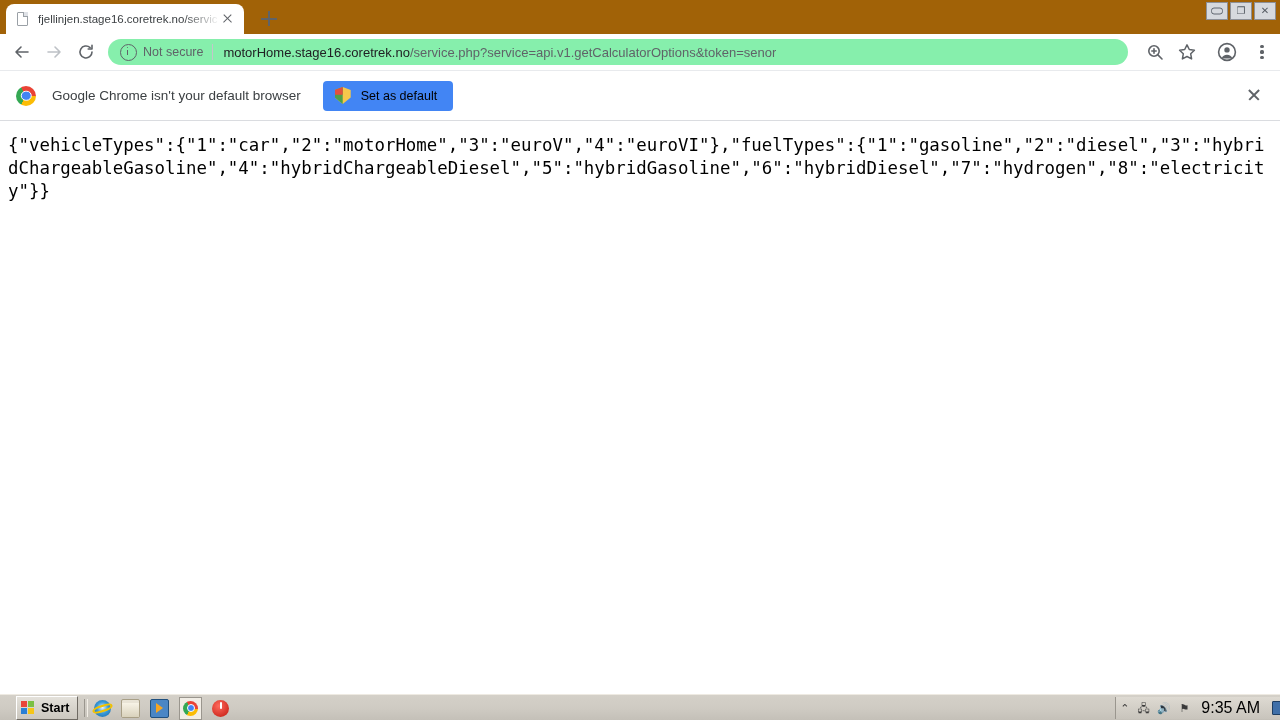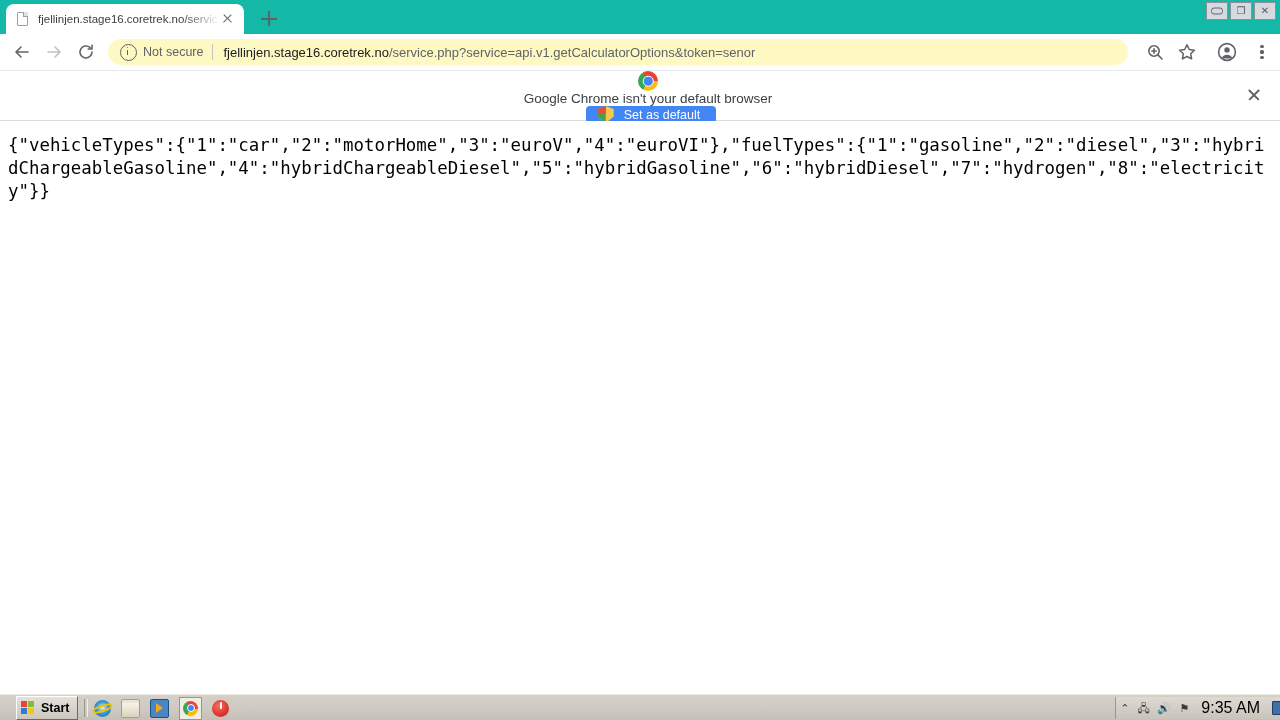--- a/index.html
+++ b/index.html
@@ -8,21 +8,21 @@
     overflow: hidden;
     background: #ffffff;
     font-family: "Liberation Sans", sans-serif;
   }
   #app { position: relative; width: 1280px; height: 720px; }
 
   
   .tabstrip {
     position: absolute; top: 0; left: 0;
     width: 1280px; height: 34px;
-    background: #14b8a6;
+    background: #a16207;
     box-sizing: border-box;
   }
   .tab {
     position: absolute; left: 6px; top: 4px;
     width: 238px; height: 30px;
     background: #ffffff;
     border-radius: 8px 8px 0 0;
     display: flex; align-items: center;
     padding: 0 8px;
     box-sizing: border-box;
@@ -104,21 +104,21 @@
     color: #5f6368;
   }
   .navbtn svg { display: block; }
   .nav-back { left: 12px; }
   .nav-fwd  { left: 44px; color: #bdc1c6; }
   .nav-rel  { left: 76px; }
 
   .omnibox {
     position: absolute; left: 108px; top: 5px;
     width: 1020px; height: 26px;
-    background: #fef9c3;
+    background: #86efac;
     border-radius: 13px;
     display: flex; align-items: center;
     padding: 0 12px; box-sizing: border-box;
   }
   .info-icon {
     width: 15px; height: 15px; flex: 0 0 15px;
     border: 1.3px solid #5f6368; border-radius: 50%;
     position: relative; margin-right: 6px;
   }
   .info-icon:before {
@@ -145,21 +145,21 @@
     background: #5f6368; margin: 0 auto 2.2px;
   }
   .dots { padding-top: 3px; }
 
   
   .infobar {
     position: absolute; top: 71px; left: 0;
     width: 1280px; height: 49px;
     background: #ffffff;
     border-bottom: 1px solid #dadce0;
-    display: flex; align-items: center; flex-direction: column;
+    display: flex; align-items: center;
   }
   .chrome-logo {
     margin-left: 16px; width: 20px; height: 20px; flex: 0 0 20px;
     border-radius: 50%;
     background:
       conic-gradient(from -30deg,
         #ea4335 0deg 120deg,
         #fbbc05 120deg 240deg,
         #34a853 240deg 360deg);
     position: relative;
@@ -168,21 +168,21 @@
     content: ""; position: absolute; left: 50%; top: 50%;
     transform: translate(-50%,-50%);
     width: 8.5px; height: 8.5px; border-radius: 50%;
     background: #4285f4; border: 1.6px solid #ffffff; box-sizing: content-box;
   }
   .infobar-text {
     margin-left: 16px; font-size: 13.5px; color: #3c4043; white-space: nowrap;
   }
   .setdefault {
     margin-left: 22px; height: 30px;
-    background: #4285f4; color: #ffffff;
+    background: #4285f4; color: #000000;
     border: none; border-radius: 4px;
     display: flex; align-items: center;
     padding: 0 16px 0 12px; cursor: default;
   }
   .shield {
     width: 16px; height: 17px; flex: 0 0 16px; margin-right: 10px;
     background: #f5c84c;
     clip-path: polygon(50% 0%, 100% 18%, 100% 62%, 50% 100%, 0% 62%, 0% 18%);
     position: relative;
   }
@@ -361,21 +361,21 @@
       <svg width="20" height="20" viewBox="0 0 20 20" fill="none" stroke="currentColor" stroke-width="1.6">
         <path d="M16 10a6 6 0 1 1-1.9-4.4" stroke-linecap="round"></path>
         <path d="M16 3.2V7h-3.8" stroke-linecap="round" stroke-linejoin="round"></path>
       </svg>
     </div>
 
     <div class="omnibox">
       <span class="info-icon"></span>
       <span class="notsecure">Not secure</span>
       <span class="omni-sep"></span>
-      <span class="url"><span class="host">fjellinjen.stage16.coretrek.no</span><span class="path">/service.php?service=api.v1.getCalculatorOptions&amp;token=senor</span></span>
+      <span class="url"><span class="host">motorHome.stage16.coretrek.no</span><span class="path">/service.php?service=api.v1.getCalculatorOptions&amp;token=senor</span></span>
     </div>
 
     <div class="tbicon tb-zoom">
       <svg width="20" height="20" viewBox="0 0 20 20" fill="none" stroke="currentColor" stroke-width="1.6">
         <circle cx="9" cy="9" r="5.2"></circle>
         <path d="M12.9 12.9L17 17" stroke-linecap="round"></path>
         <path d="M6.8 9h4.4M9 6.8v4.4" stroke-linecap="round"></path>
       </svg>
     </div>
     <div class="tbicon tb-star">

